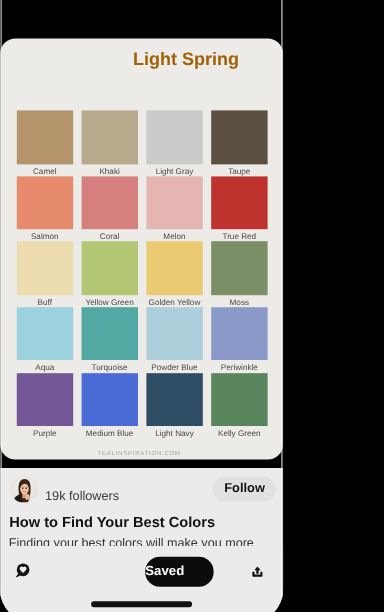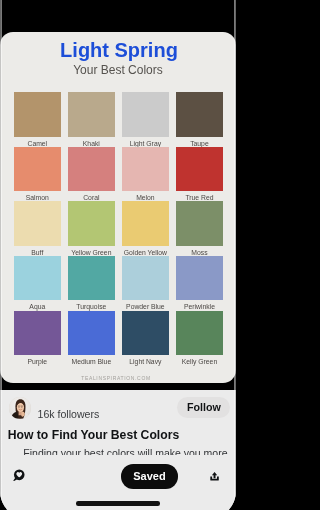--- a/index.html
+++ b/index.html
@@ -5,21 +5,21 @@
   html,body{margin:0;padding:0;}
   body{width:236px;height:510px;overflow:hidden;background:#000;
        font-family:"Liberation Sans",sans-serif;-webkit-font-smoothing:antialiased;}
   #screen{position:absolute;left:0;top:0;width:236px;height:519px;background:#000;overflow:hidden;
           border-bottom-left-radius:28px;border-bottom-right-radius:28px;}
 
   
   #pin-card{position:absolute;left:0;top:32px;width:236px;height:351px;
             background:#ecebe8;border-radius:13px;overflow:hidden;}
   #pin-title{position:absolute;left:1px;top:7.5px;width:236px;text-align:center;
-             font-size:20px;font-weight:700;color:#1d4ed8;line-height:20px;}
+             font-size:15px;font-weight:700;color:#a16207;line-height:20px;padding-left:36px;}
   #pin-sub{position:absolute;left:0;top:31.5px;width:236px;text-align:center;
            font-size:12px;font-weight:400;color:#55524e;line-height:12px;}
 
   #grid{position:absolute;left:13.9px;top:60.4px;width:209.8px;}
   .row{position:relative;height:54.55px;}
   .cell{position:absolute;top:0;width:46.8px;}
   .sw{height:44.2px;width:100%;}
   .lb{font-size:6.8px;color:#4b4744;text-align:center;margin-top:0px;
       line-height:7px;white-space:nowrap;padding-top:3.1px;}
 
@@ -30,48 +30,47 @@
   #panel{position:absolute;left:0;top:390px;width:236px;height:130px;background:#ebebeb;}
   #avatar{position:absolute;left:9px;top:397px;width:21.7px;height:21.7px;border-radius:50%;
           overflow:hidden;background:#dedad6;}
   #avatar svg{width:21.7px;height:21.7px;display:block;}
   #uname{position:absolute;left:35.3px;top:395.3px;font-size:10.5px;font-weight:700;color:#17181a;line-height:11px;}
   #ufoll{position:absolute;left:37.5px;top:409px;font-size:10.6px;color:#3a3c3f;line-height:10.6px;}
   #follow{position:absolute;left:177.4px;top:397.3px;width:52.9px;height:20.5px;border-radius:10.5px;
           background:#e2e1e1;color:#111315;font-size:10.7px;font-weight:700;line-height:20.5px;
           text-align:center;}
   #ptitle{position:absolute;left:7.7px;top:429.2px;font-size:12.2px;font-weight:700;color:#111315;line-height:12.2px;white-space:nowrap;}
-  #pdesc{position:absolute;left:7.3px;top:447.8px;font-size:10.5px;color:#333538;line-height:10.5px;white-space:nowrap;margin-left:16px;}
+  #pdesc{position:absolute;left:7.3px;top:447.8px;font-size:10.5px;color:#333538;line-height:10.5px;white-space:nowrap;}
 
   
   #bottombar{position:absolute;left:0;top:454.5px;width:236px;height:65px;background:#ebebeb;}
   #readit{position:absolute;left:56px;top:464px;width:61px;height:25px;border-radius:12.5px;
           background:#e3e2e2;color:#111315;font-size:11.2px;font-weight:700;line-height:25px;
           text-align:center;}
   #saved{position:absolute;left:121.1px;top:464.3px;width:56.7px;height:24.4px;border-radius:12.2px;
          background:#0c0c0c;color:#fff;font-size:11px;font-weight:700;line-height:24.4px;
-         text-align:center;}
+         }
   #commenticon{position:absolute;left:13.3px;top:469.4px;width:13.1px;height:13.1px;}
   #commenticon svg{width:13.1px;height:13.1px;display:block;overflow:visible;}
   #shareicon{position:absolute;left:210.3px;top:470.5px;width:9.1px;height:10.6px;}
   #shareicon svg{width:9.1px;height:10.6px;display:block;}
   #edge-l{position:absolute;left:0;top:0;width:2.2px;height:519px;pointer-events:none;
           background:linear-gradient(to right,rgba(130,130,130,.62) 0px,rgba(255,255,255,.55) 1.4px,rgba(255,255,255,0) 2.2px);}
   #edge-r{position:absolute;right:0;top:0;width:2.2px;height:519px;pointer-events:none;
           background:linear-gradient(to left,rgba(130,130,130,.62) 0px,rgba(255,255,255,.55) 1.4px,rgba(255,255,255,0) 2.2px);}
   #homebar{position:absolute;left:76px;top:501.4px;width:84px;height:4.4px;border-radius:2.2px;background:#111;}
 </style>
 </head>
 <body>
 
 <div id="screen">
 
   <div id="pin-card">
     <div id="pin-title">Light Spring</div>
-    <div id="pin-sub">Your Best Colors</div>
     <div id="grid">
         <div class="row">
           <div class="cell" style="left: 0px;">
             <div class="sw" style="background: rgb(179, 148, 107);"></div>
             <div class="lb">Camel</div>
           </div>
           <div class="cell" style="left: 54.05px;">
             <div class="sw" style="background: rgb(185, 169, 140);"></div>
             <div class="lb">Khaki</div>
           </div>
@@ -188,21 +187,21 @@
         <ellipse cx="26.1" cy="20.3" rx="1.25" ry="0.95" fill="#3b291f"></ellipse>
 
         <path d="M18.6 18.2 q1.8 -0.95 3.5 -0.2" stroke="#4f392a" stroke-width="0.75" fill="none" stroke-linecap="round"></path>
         <path d="M24.4 18.0 q1.8 -0.8 3.5 0.25" stroke="#4f392a" stroke-width="0.75" fill="none" stroke-linecap="round"></path>
 
         <path d="M20.3 25.2 q3 2.4 5.9 0" stroke="#b06447" stroke-width="0.95" fill="none" stroke-linecap="round"></path>
 
         <path d="M25.5 30.5 C28.5 29 31.5 30.5 32 33.5 C32.5 37 30 40 26.5 40 L25 38 Z" fill="#e6b896"></path>
       </svg>
     </div>
-    <div id="ufoll">16k followers</div>
+    <div id="ufoll">19k followers</div>
     <div id="follow">Follow</div>
     <div id="ptitle">How to Find Your Best Colors</div>
     <div id="pdesc">Finding your best colors will make you more</div>
 
   <div id="bottombar"></div>
     <div id="edge-l"></div>
     <div id="edge-r"></div>
     <div id="commenticon">
       <svg viewBox="0 0 30 30" width="30" height="30">
         <path d="M11.8 22.5 L2.6 27.6 C1.5 28.2 0.5 27.0 1.2 26.0 L6.0 19.0 Z" fill="#111315"></path>

